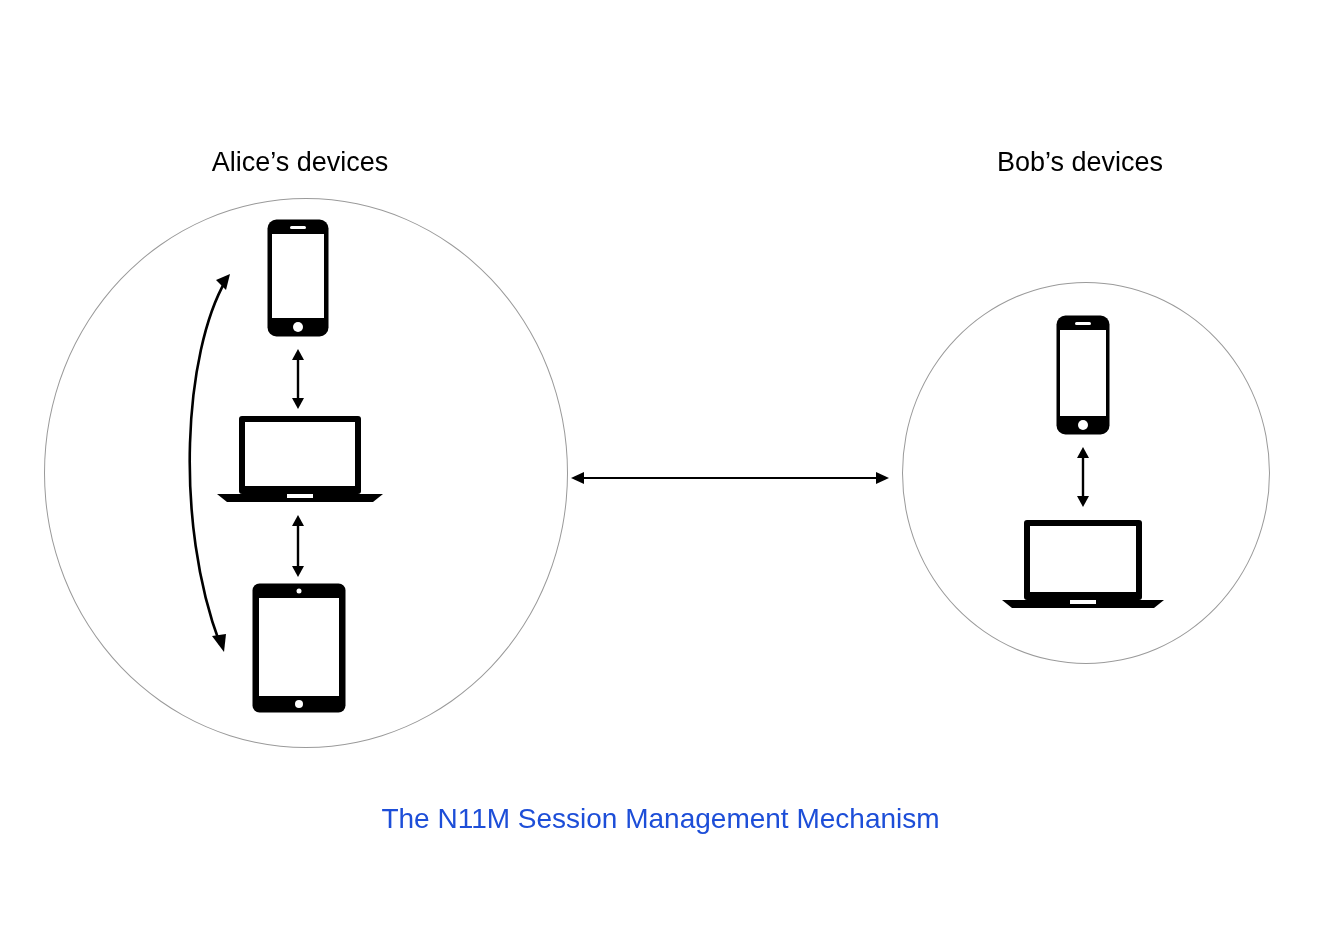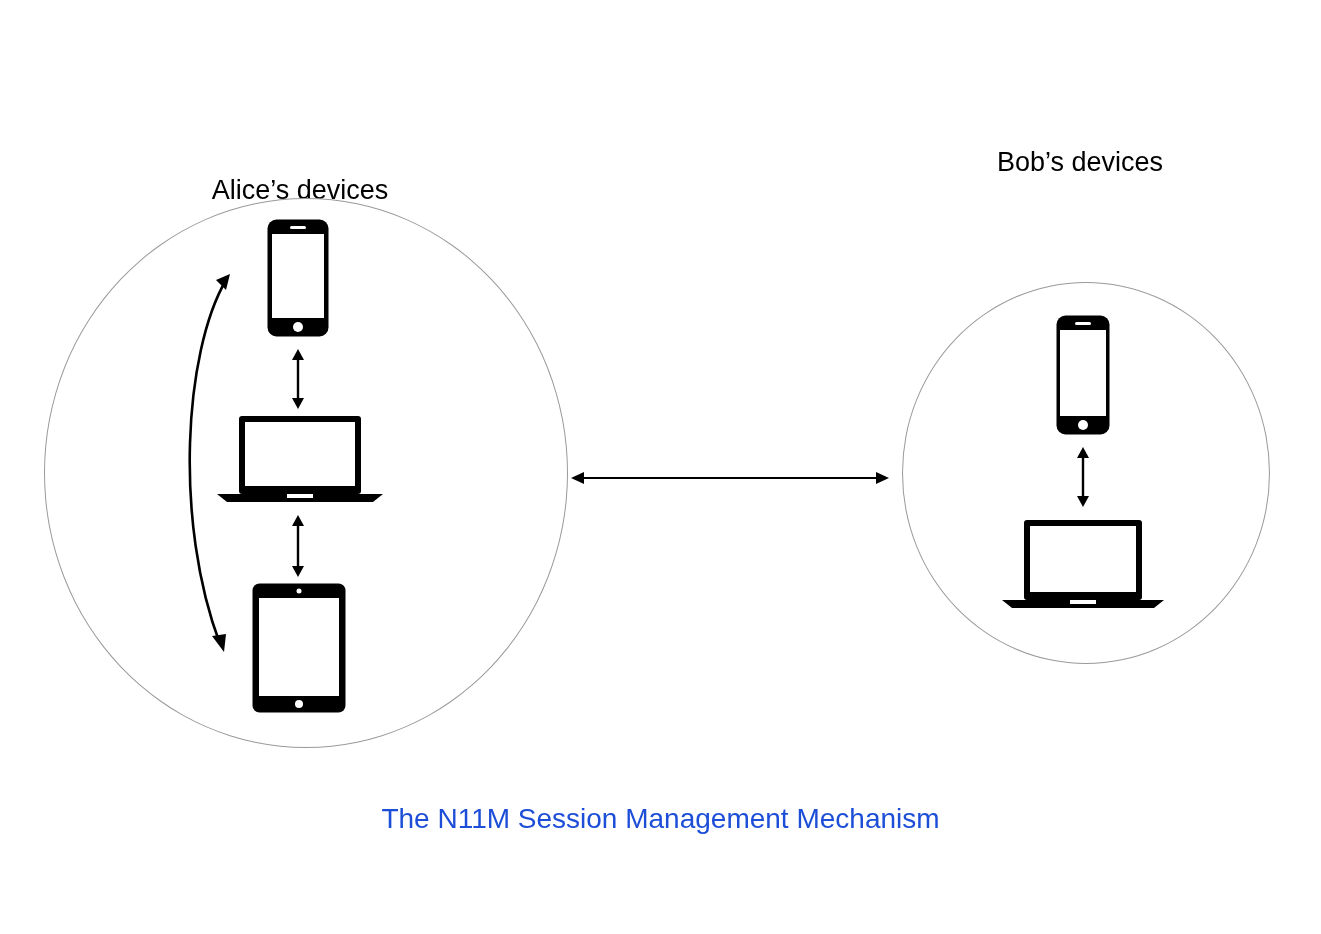--- a/index.html
+++ b/index.html
@@ -23,21 +23,20 @@
     font-size: 27px;
     line-height: 1;
     color: #000;
     white-space: nowrap;
     text-align: center;
   }
   #alice-label {
     left: 0;
     top: 149px;
     width: 600px;
-    margin-top: 28px;
   }
   #bob-label {
     left: 780px;
     top: 149px;
     width: 600px;
   }
   .circle {
     position: absolute;
     border: 1.6px solid #9a9a9a;
     border-radius: 50%;

